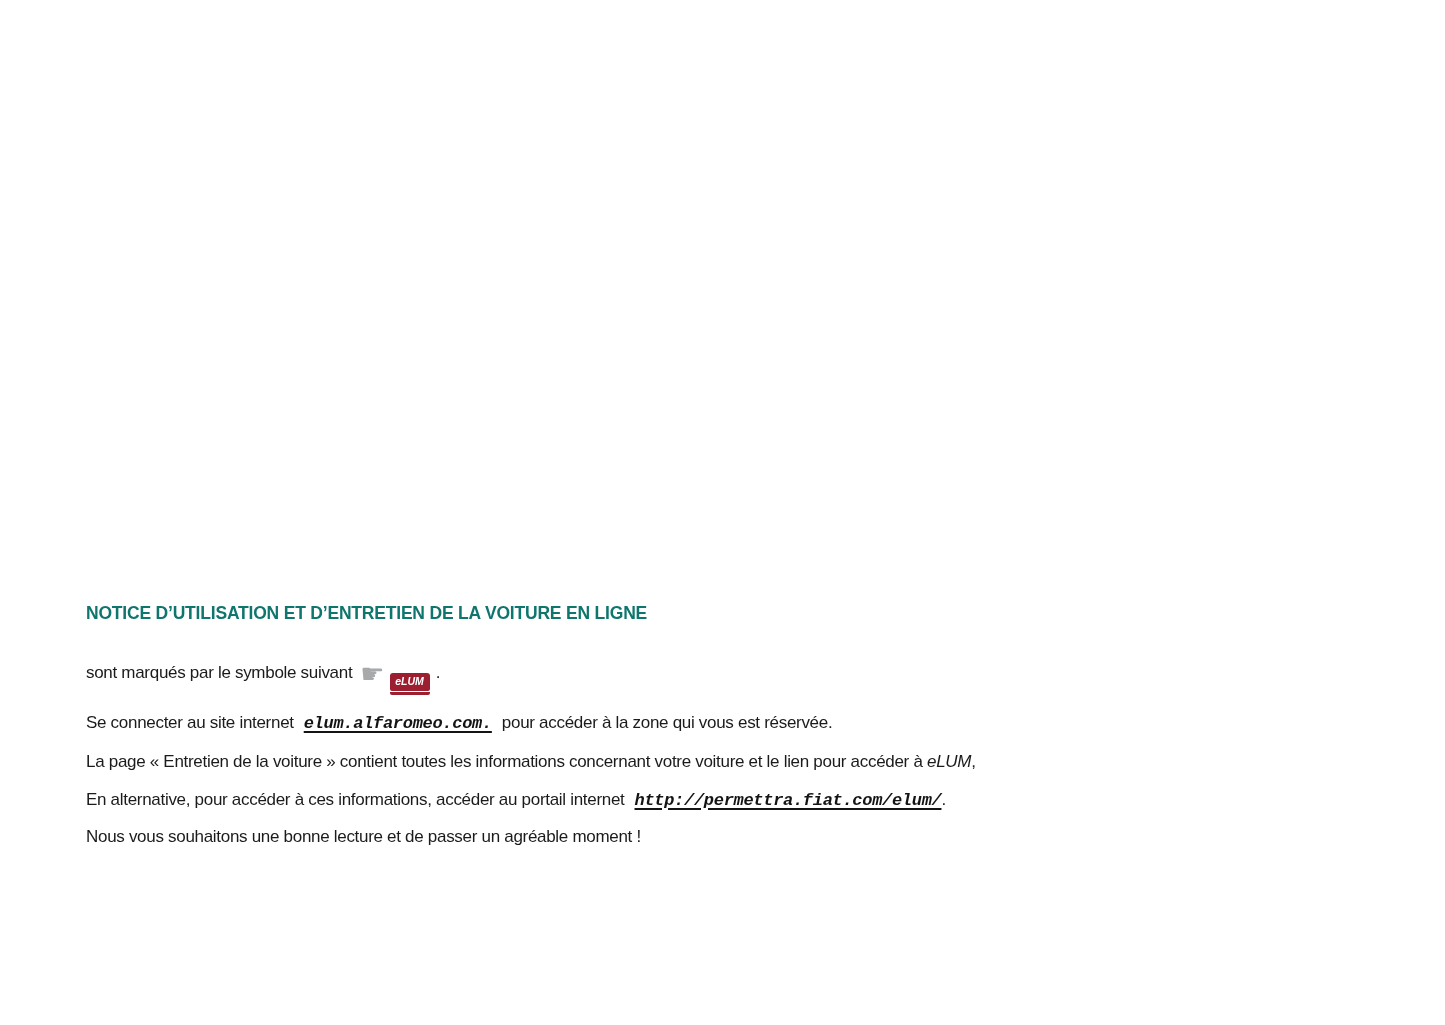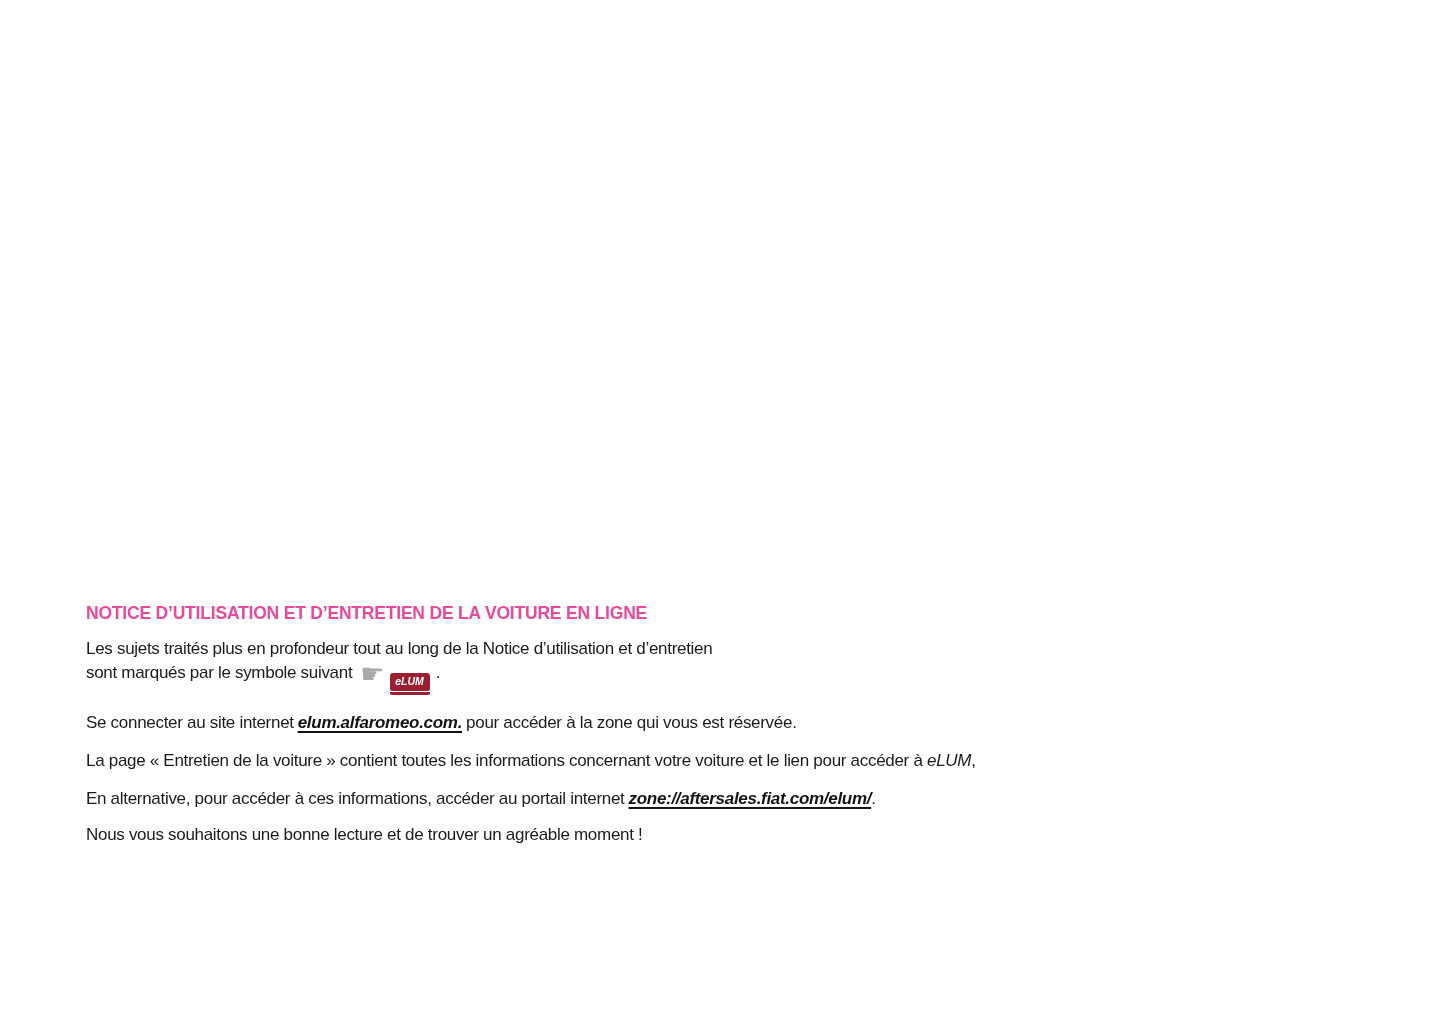--- a/index.html
+++ b/index.html
@@ -33,33 +33,34 @@
     letter-spacing:-0.3px;
     margin:0 0 14px 0;
     color:var(--text-color);
   }
   .heading{
     font-size:17.5px;
     line-height:24px;
     font-weight:bold;
     letter-spacing:-0.2px;
     margin:14px 0 12px 0;
-    color:#ec4899;
+    color:#0f766e;
   }
   .para.symbols{ margin-bottom:16px; }
   .para.alt, .para.site{ margin-bottom:12px; }
   .weblink{
     font-weight:bold;
     font-style:italic;
     text-decoration:underline;
     text-decoration-thickness:1.5px;
     text-underline-offset:3px;
     color:#141414;
-    margin:0 4px;
+    margin:0 10px;
     cursor:pointer;
+    font-family:Liberation Mono, monospace;
   }
   .weblink.no-right-margin{ margin-right:0; }
   .italic{ font-style:italic; }
   .hand-icon{
     font-family:"DejaVu Sans", sans-serif;
     color:var(--hand-gray);
     font-size:27px;
     line-height:0;
     vertical-align:-5px;
     margin:0 4px 0 8px;
@@ -97,38 +98,38 @@
 <div class="content">
 
 
   <p class="para">
     <br>
   </p>
 
   <h2 class="heading">NOTICE D’UTILISATION ET D’ENTRETIEN DE LA VOITURE EN LIGNE</h2>
 
   <p class="para symbols">
-    <span>Les sujets traités plus en profondeur tout au long de la Notice d’utilisation et d’entretien</span><br>
+    <br>
     <span>sont marqués par le symbole suivant</span><span class="hand-icon">☛</span><span class="elum-badge">
         <span class="elum-top">eLUM</span>
         <span class="elum-line"></span>
       </span><span>.</span>
   </p>
 
   <p class="para">
     <span>Se connecter au site internet</span><span class="weblink">elum.alfaromeo.com.</span><span>pour accéder à la zone qui vous est réservée.</span>
   </p>
 
   <p class="para">
     <span>La page « Entretien de la voiture » contient toutes les informations concernant votre voiture et le lien pour accéder à</span>
     <span class="italic">eLUM</span><span>,</span><br>
   </p>
 
   <p class="para alt">
-    <span>En alternative, pour accéder à ces informations, accéder au portail internet</span><span class="weblink no-right-margin">zone://aftersales.fiat.com/elum/</span><span>.</span>
+    <span>En alternative, pour accéder à ces informations, accéder au portail internet</span><span class="weblink no-right-margin">http://permettra.fiat.com/elum/</span><span>.</span>
   </p>
 
 
   <p class="para">
-    <span>Nous vous souhaitons une bonne lecture et de trouver un agréable moment !</span>
+    <span>Nous vous souhaitons une bonne lecture et de passer un agréable moment !</span>
   </p>
 
 </div>
 
 </body></html>

